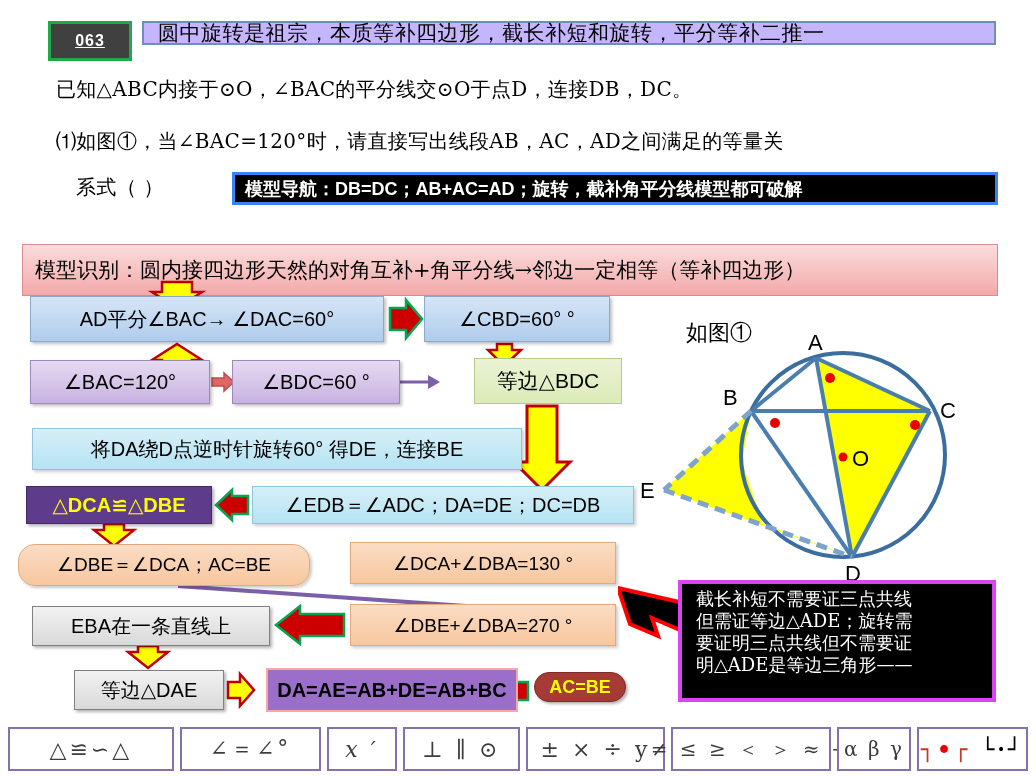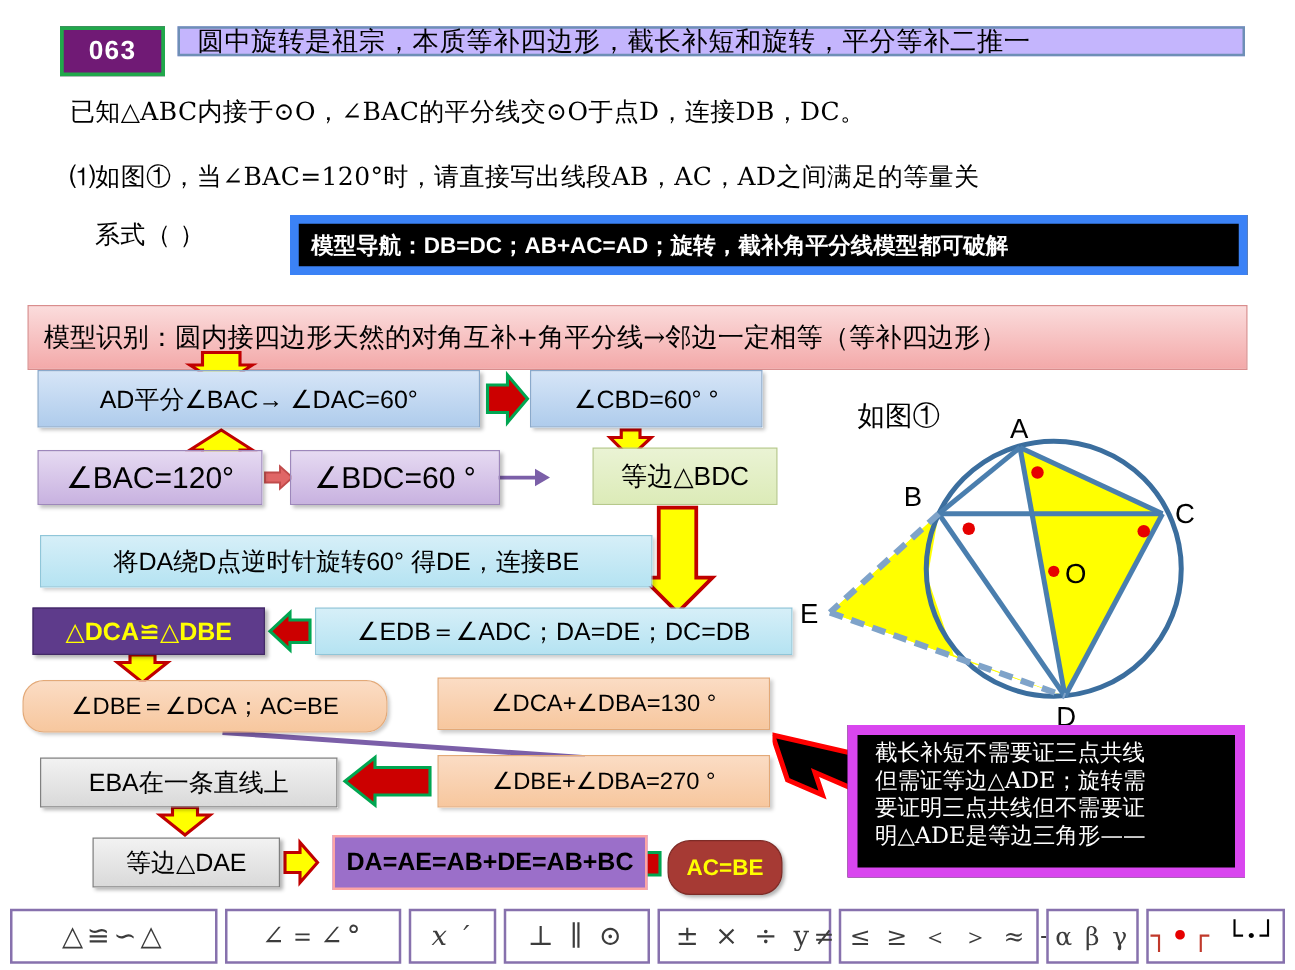--- a/index.html
+++ b/index.html
@@ -6,44 +6,45 @@
   body{
     width:1036px;height:776px;position:relative;overflow:hidden;
     font-family:"Liberation Sans","DejaVu Sans",sans-serif;
     color:#000;
   }
   .abs{position:absolute;box-sizing:border-box;}
 
   
   #badge{
     left:48px;top:21px;width:84px;height:40px;
-    background:#701a75;border:3px solid #21A84B;
-    color:#fff;font-weight:bold;font-size:21px;
+    background:#404040;border:3px solid #21A84B;
+    color:#fff;font-weight:bold;font-size:16px;
     display:flex;align-items:center;justify-content:center;
     letter-spacing:1px;
+    text-decoration:underline;
   }
   #title-box{
     left:142px;top:21px;width:854px;height:24px;
     border:2px solid #6E8FB6;background:#c4b5fd;
     display:flex;align-items:center;
     padding-left:14px;font-size:21px;letter-spacing:.5px;
     font-family:"DejaVu Serif","Liberation Serif",serif;
   }
   .prob-line{
     font-size:20px;letter-spacing:.3px;white-space:nowrap;
     font-family:"DejaVu Serif","Liberation Serif",serif;
   }
   #prob1{left:56px;top:76px;}
   #prob2{left:56px;top:128px;}
   #prob3{left:76px;top:174px;}
 
   
   #nav-banner{
-    left:232px;top:172px;width:766px;height:48px;
-    background:#000;border:7px solid #3b82f6;
+    left:232px;top:172px;width:766px;height:33px;
+    background:#000;border:3px solid #3b82f6;
     color:#fff;font-size:18px;font-weight:bold;
     display:flex;align-items:center;padding-left:10px;white-space:nowrap;
   }
 
   
   #identify{
     left:22px;top:228px;width:976px;height:52px;
     background:linear-gradient(180deg,#FBDCDC 0%,#F3A9A9 100%);
     border:1px solid #D98D8D;
     display:flex;align-items:center;padding-left:12px;
@@ -55,21 +56,21 @@
   
   .fbox{display:flex;align-items:center;justify-content:center;
         white-space:nowrap;text-align:center;}
   .blue{
     background:linear-gradient(180deg,#D6E5F7 0%,#AFCCEC 100%);
     border:1px solid #8AA9CB;font-size:20px;
     box-shadow:2px 2px 3px rgba(0,0,0,.25);
   }
   .purple{
     background:linear-gradient(180deg,#E6DAF2 0%,#C8B2E0 100%);
-    border:1px solid #9D87BB;font-size:24px;
+    border:1px solid #9D87BB;font-size:20px;
     box-shadow:2px 2px 3px rgba(0,0,0,.25);
     text-align:center;
   }
   .green-lt{
     background:linear-gradient(180deg,#EAF3D4 0%,#DCEBB8 100%);
     border:1px solid #B6C98A;font-size:21px;
   }
   .cyan{
     background:linear-gradient(180deg,#D6EFF8 0%,#B5E3F2 100%);
     border:1px solid #8FC6D9;font-size:20px;
@@ -108,34 +109,34 @@
   #b-eqbdc   {left:438px;top:358px; width:148px;height:46px;margin-left:36px;}
   #b-rotate  {left:32px; top:428px; width:490px;height:42px;}
   #b-cong    {left:26px; top:486px; width:186px;height:38px;}
   #b-edb     {left:252px;top:486px; width:382px;height:38px;}
   #b-dbe1    {left:18px; top:544px; width:292px;height:42px;border-radius:17px;}
   #b-dca180  {left:350px;top:542px; width:266px;height:42px;}
   #b-eba     {left:32px; top:606px; width:238px;height:40px;}
   #b-dbe180  {left:350px;top:604px; width:266px;height:42px;}
   #b-eqdae   {left:74px; top:670px; width:150px;height:40px;}
   #b-final   {left:254px;top:668px; width:252px;height:44px;}
-  #b-acbe    {left:534px;top:672px; width:92px;height:44px;border-radius:18px;}
+  #b-acbe    {left:534px;top:672px; width:92px;height:30px;border-radius:18px;}
 
   
   .arrow{pointer-events:none;}
 
   
   #fig-label{left:686px;top:318px;font-size:22px;
      font-family:"DejaVu Serif","Liberation Serif",serif;}
   #diagram{left:620px;top:330px;width:400px;height:250px;}
 
   
   #callout{
     left:678px;top:580px;width:318px;height:122px;
-    background:#000;border:8px solid #d946ef;
+    background:#000;border:4px solid #d946ef;
     color:#fff;font-size:18px;line-height:22px;
     padding:4px 8px 0 14px;
     font-family:"DejaVu Serif","Liberation Serif",serif;
   }
   #callout-tail{left:618px;top:584px;width:76px;height:56px;}
 
   
   #toolbar{left:8px;top:727px;width:1020px;height:44px;display:flex;gap:6px;}
   .tb{
     border:2px solid #8771AD;background:#fff;

